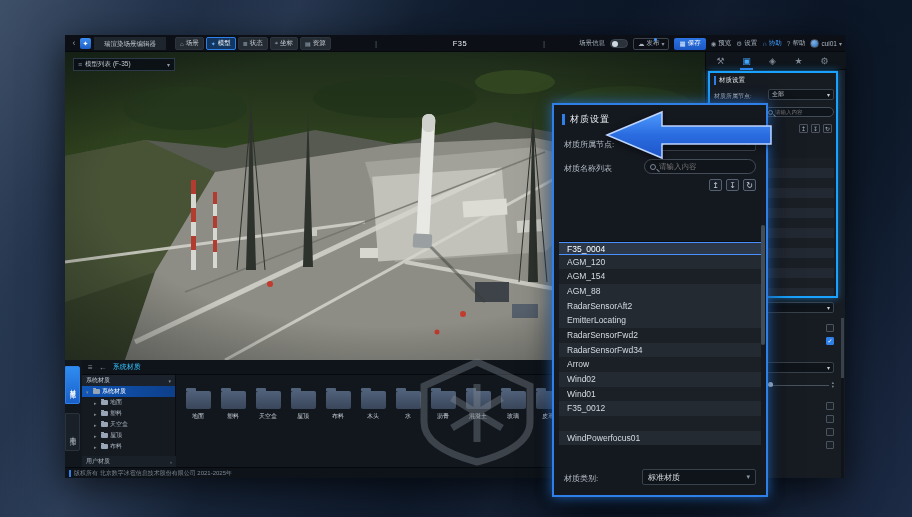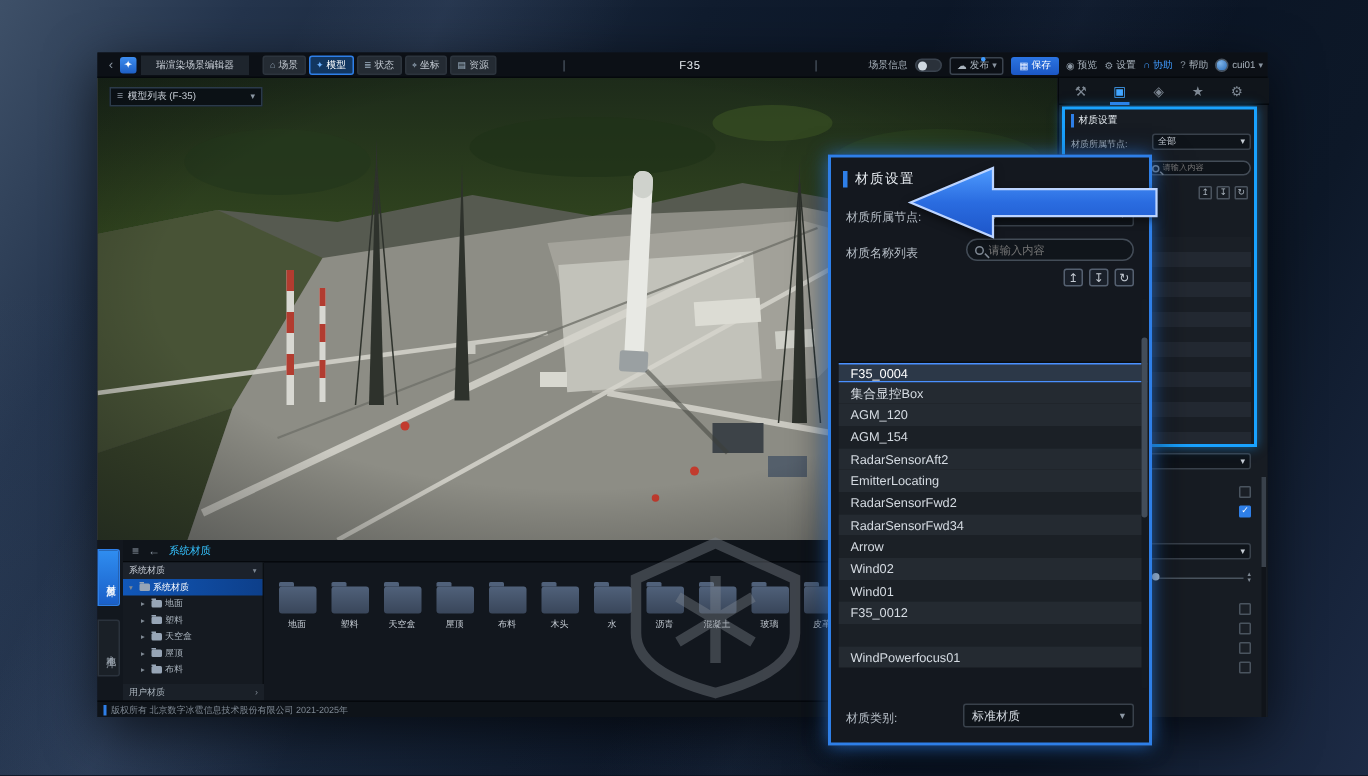--- a/index.html
+++ b/index.html
@@ -514,23 +514,23 @@
         <span class="mag"></span>
         <input placeholder="请输入内容" style="">
       </div>
       <div class="pbtnrow">
         <span class="pbtn">↥</span>
         <span class="pbtn">↧</span>
         <span class="pbtn">↻</span>
       </div>
       <div class="plist" id="poplist">
           <div class="prow sel">F35_0004</div>
-          <div class="prow odd">集合显控Box</div>
           <div class="prow odd">AGM_120</div>
           <div class="prow">AGM_154</div>
+          <div class="prow odd">AGM_88</div>
           <div class="prow odd">RadarSensorAft2</div>
           <div class="prow odd">EmitterLocating</div>
           <div class="prow">RadarSensorFwd2</div>
           <div class="prow odd">RadarSensorFwd34</div>
           <div class="prow">Arrow</div>
           <div class="prow odd">Wind02</div>
           <div class="prow">Wind01</div>
           <div class="prow odd">F35_0012</div>
           <div class="prow"></div>
           <div class="prow odd">WindPowerfocus01</div>

